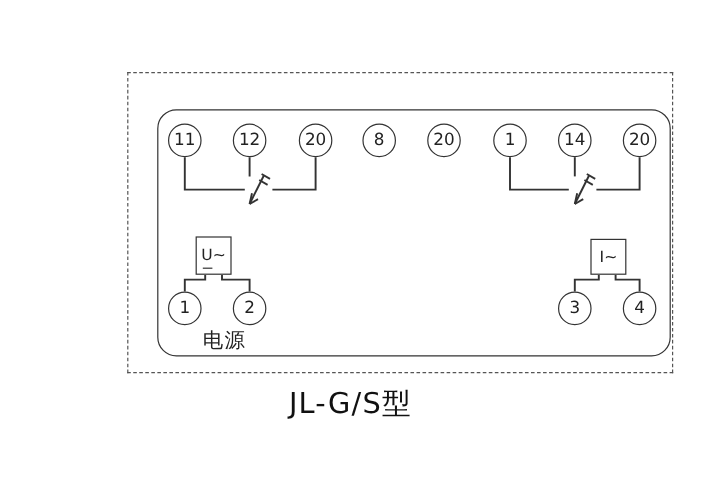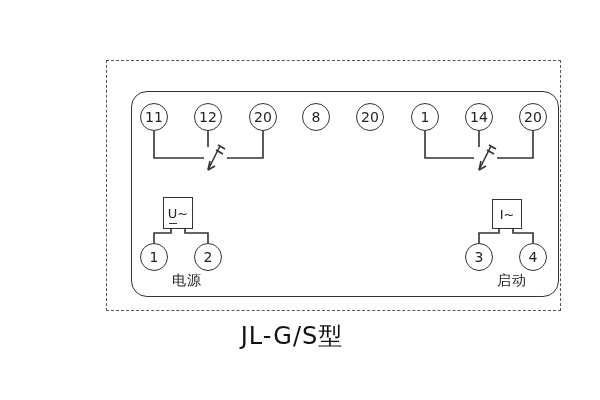--- a/index.html
+++ b/index.html
@@ -27,21 +27,21 @@
   .elem-box{
     position:absolute;box-sizing:border-box;border:1.6px solid #333;
     display:flex;align-items:center;justify-content:center;
     font-size:13px;background:#fff;z-index:3;
   }
   .elem-box .mark{
     position:absolute;left:5px;bottom:4px;width:8px;height:0;
     border-top:1.4px solid #333;
   }
   .group-label{
-    position:absolute;font-size:14px;letter-spacing:1px;z-index:3;
+    position:absolute;font-size:17px;letter-spacing:1px;z-index:3;
   }
   .caption{
     position:absolute;left:0;top:320px;width:496px;text-align:center;
     font-size:24px;letter-spacing:1px;color:#111;
   }
   svg.wiring{position:absolute;inset:0;z-index:2;}
 </style>
 </head>
 <body>
 
@@ -98,17 +98,16 @@
   </div>
   <div class="terminal" style="left:96px;top:243px">1</div>
   <div class="terminal" style="left:150px;top:243px">2</div>
   <div class="group-label" style="left:115px;top:272px;width:56px;text-align:center">电源</div>
 
   <div class="elem-box" style="left:448px;top:199px;width:30px;height:30px">
     <span>I~</span>
   </div>
   <div class="terminal" style="left:421px;top:243px">3</div>
   <div class="terminal" style="left:475px;top:243px">4</div>
-  <div class="group-label" style="left:440px;top:272px;width:56px;text-align:center">启动</div>
 
   <div class="caption">JL-G/S型</div>
 
 </div>
 
 </body></html>

